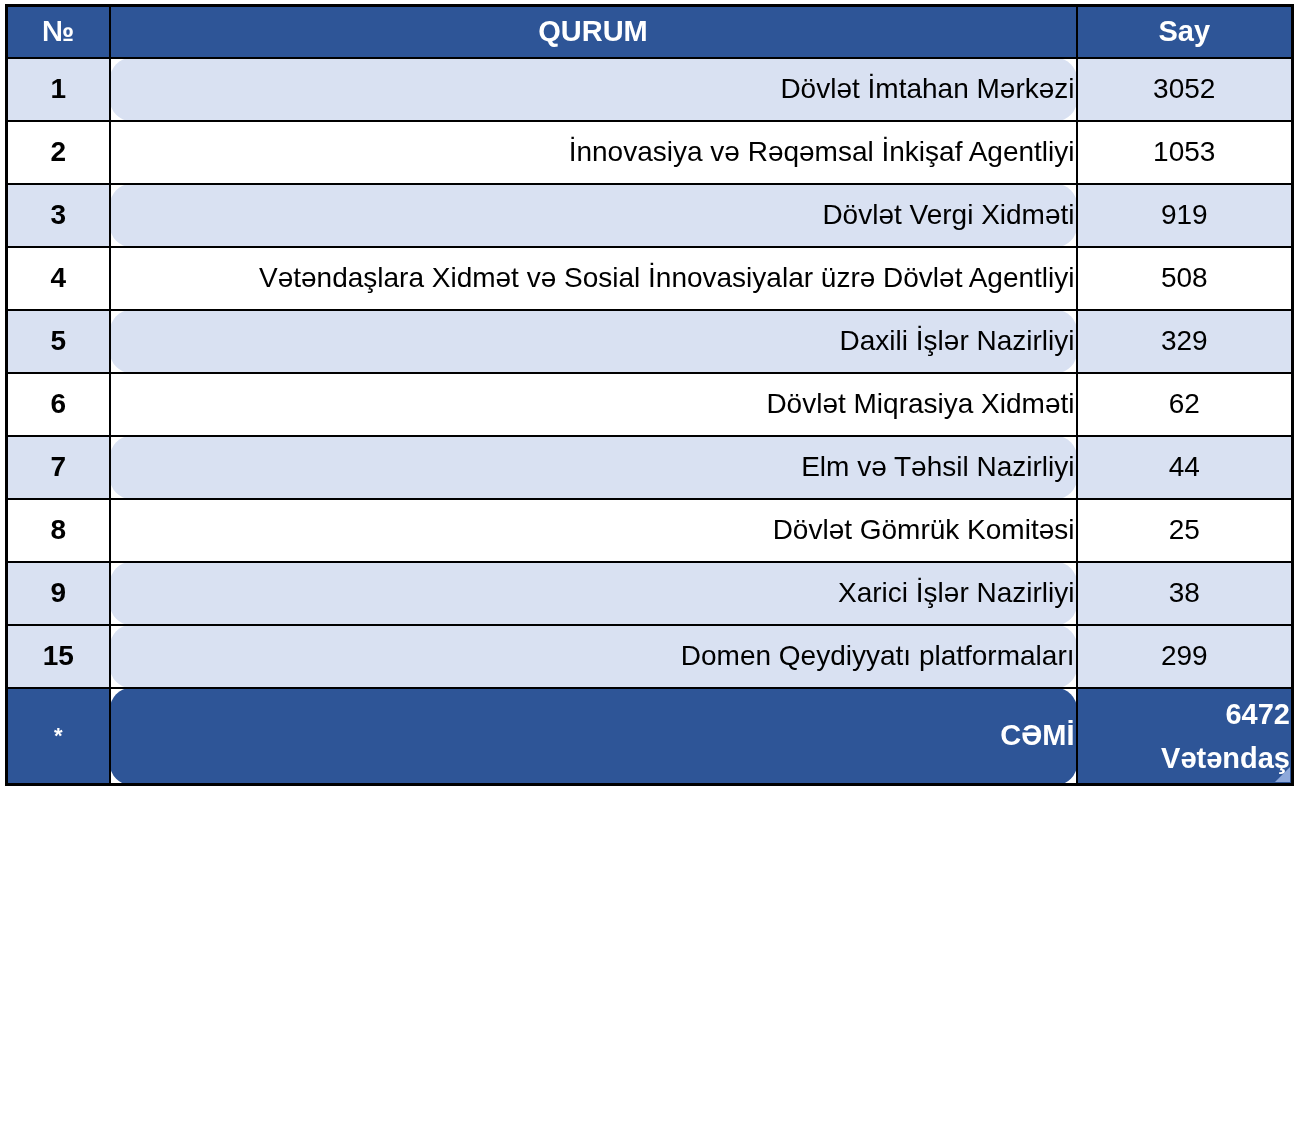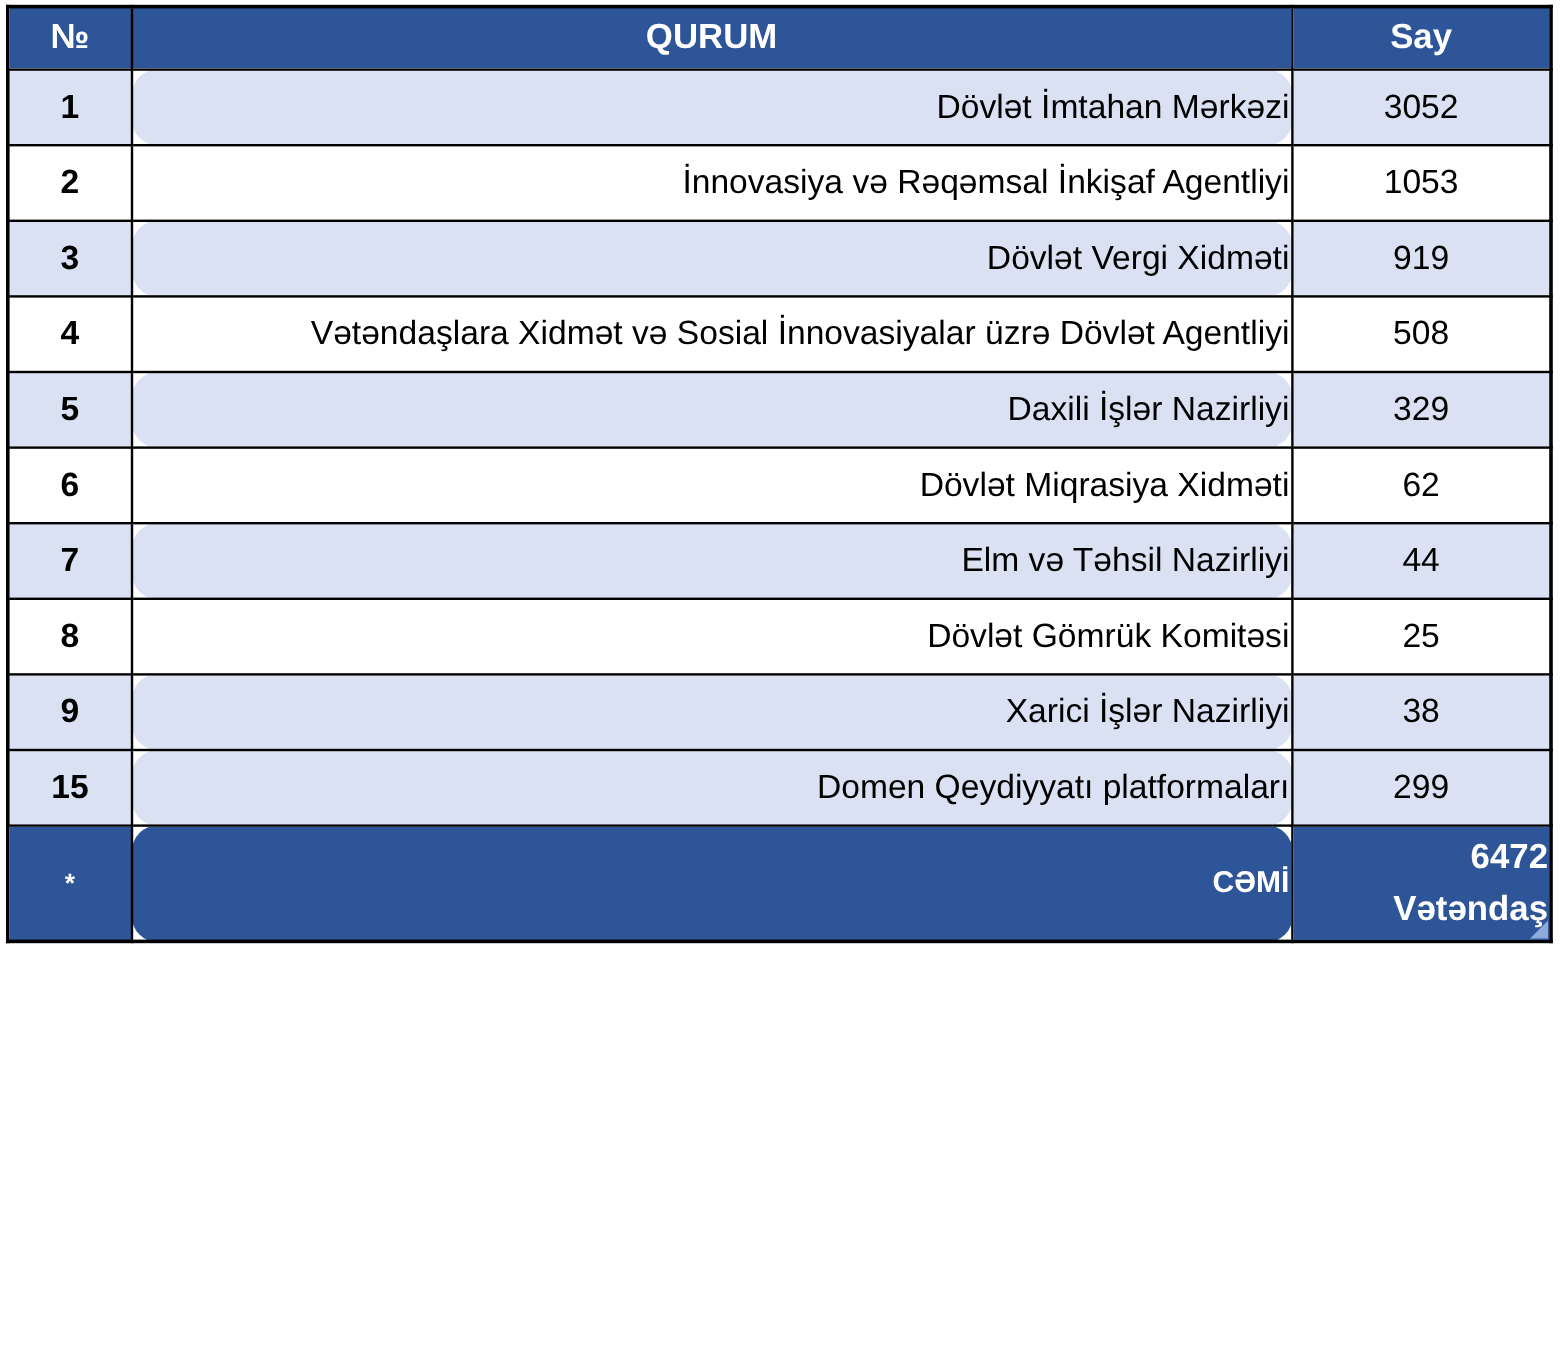--- a/index.html
+++ b/index.html
@@ -58,21 +58,21 @@
   td.qurum{text-align:right;padding-left:10px;border-radius:21px;}
   td.say{text-align:center;}
   tfoot td{
     background:var(--header-bg);
     color:var(--header-text);
     font-weight:bold;
     height:97px;
     vertical-align:middle;
   }
   tfoot td.no{font-size:22px;text-align:center;}
-  tfoot td.qurum{font-size:25px;padding-left:10px;}
+  tfoot td.qurum{font-size:29px;padding-left:10px;}
   tfoot td.say{
     font-size:29px;text-align:right;
     position:relative;
   }
   tfoot td.say .line{line-height:44px;}
   .corner-triangle{
     position:absolute;
     right:1px;bottom:1px;
     width:0;height:0;
     border-left:15px solid transparent;

